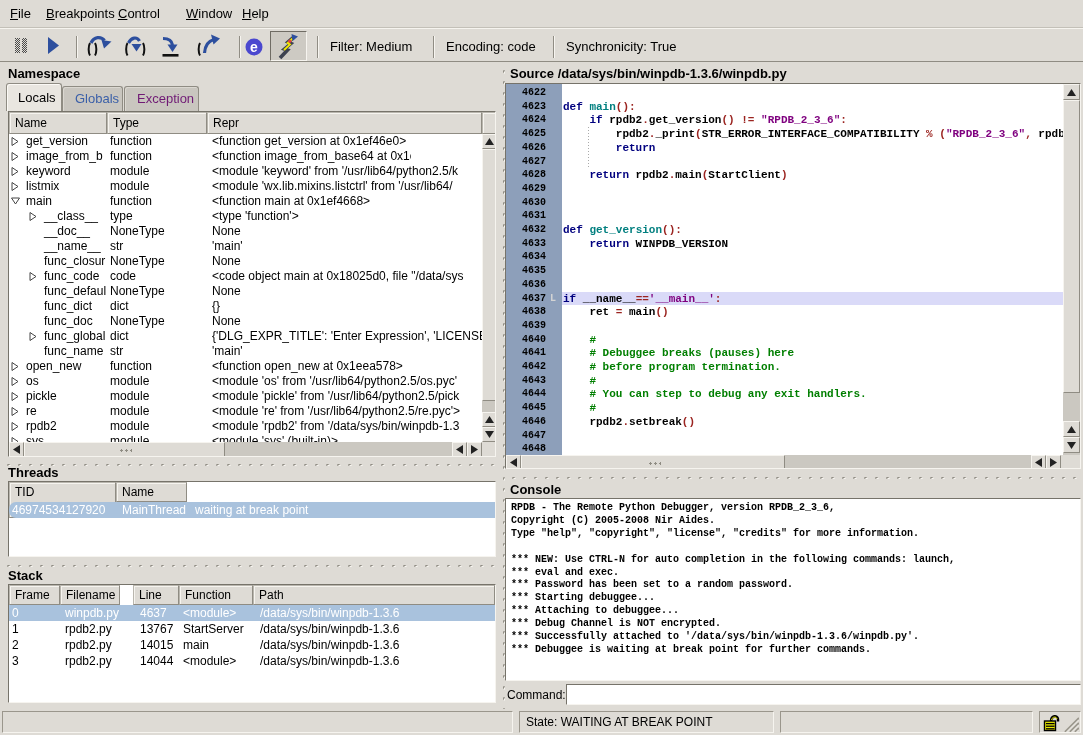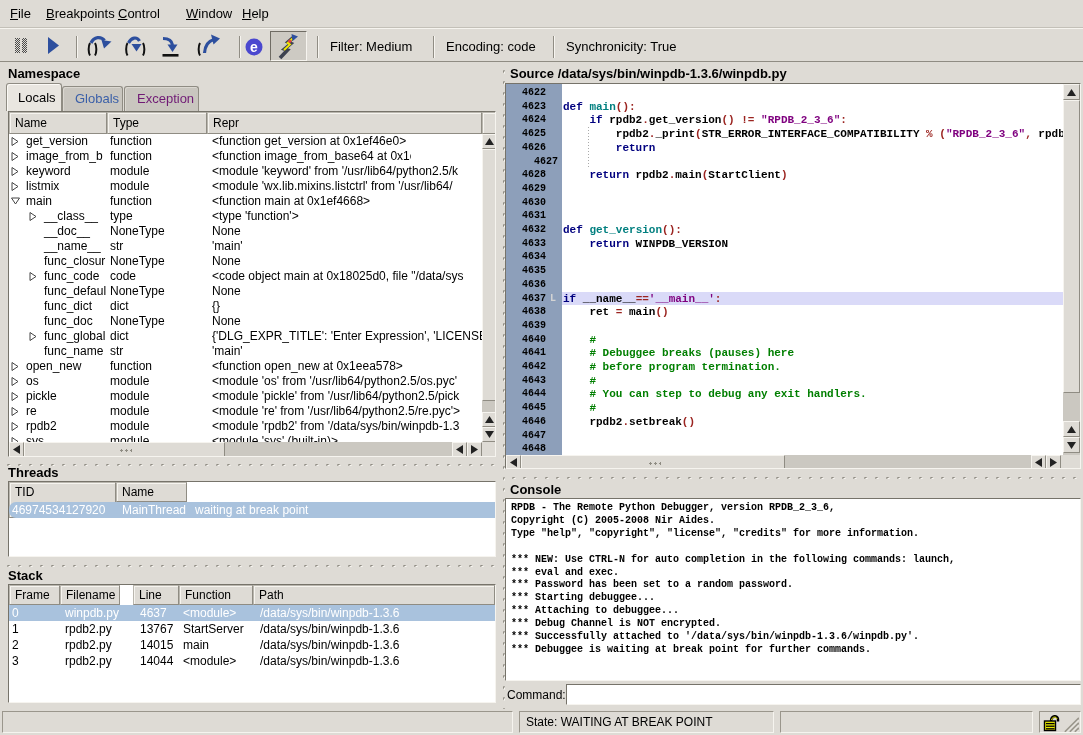--- a/index.html
+++ b/index.html
@@ -363,21 +363,21 @@
     <div class="abs" style="left:0;top:0;width:56px;height:371px;background:#8d9fba;"></div>
     <div class="lnum" style="top:2px;">4622</div>
     <div class="lnum" style="top:15.7px;">4623</div>
     <div class="srcline" style="top:15.7px;left:57px;"><span class="kw">def</span> <span class="df">main</span><span class="op">():</span></div>
     <div class="lnum" style="top:29.4px;">4624</div>
     <div class="srcline" style="top:29.4px;left:57px;">    <span class="kw">if</span> rpdb2<span class="op">.</span>get_version<span class="op">()</span> <span class="op">!=</span> <span class="st">"RPDB_2_3_6"</span><span class="op">:</span></div>
     <div class="lnum" style="top:43.099999999999994px;">4625</div>
     <div class="srcline" style="top:43.099999999999994px;left:57px;">        rpdb2<span class="op">.</span>_print<span class="op">(</span>STR_ERROR_INTERFACE_COMPATIBILITY <span class="op">%</span> <span class="op">(</span><span class="st">"RPDB_2_3_6"</span><span class="op">,</span> rpdb2<span class="op">.</span>get_ve</div>
     <div class="lnum" style="top:56.8px;">4626</div>
     <div class="srcline" style="top:56.8px;left:57px;">        <span class="kw">return</span></div>
-    <div class="lnum" style="top:70.5px;margin-left:12px;">4627</div>
+    <div class="lnum" style="top:70.5px;">4627</div>
     <div class="lnum" style="top:84.19999999999999px;text-align:right;">4628</div>
     <div class="srcline" style="top:84.19999999999999px;left:57px;">    <span class="kw">return</span> rpdb2<span class="op">.</span>main<span class="op">(</span>StartClient<span class="op">)</span></div>
     <div class="lnum" style="top:97.89999999999999px;">4629</div>
     <div class="lnum" style="top:111.6px;">4630</div>
     <div class="lnum" style="top:125.3px;">4631</div>
     <div class="lnum" style="top:139px;">4632</div>
     <div class="srcline" style="top:139px;left:57px;"><span class="kw">def</span> <span class="df">get_version</span><span class="op">():</span></div>
     <div class="lnum" style="top:152.7px;">4633</div>
     <div class="srcline" style="top:152.7px;left:57px;">    <span class="kw">return</span> WINPDB_VERSION</div>
     <div class="lnum" style="top:166.39999999999998px;">4634</div>

